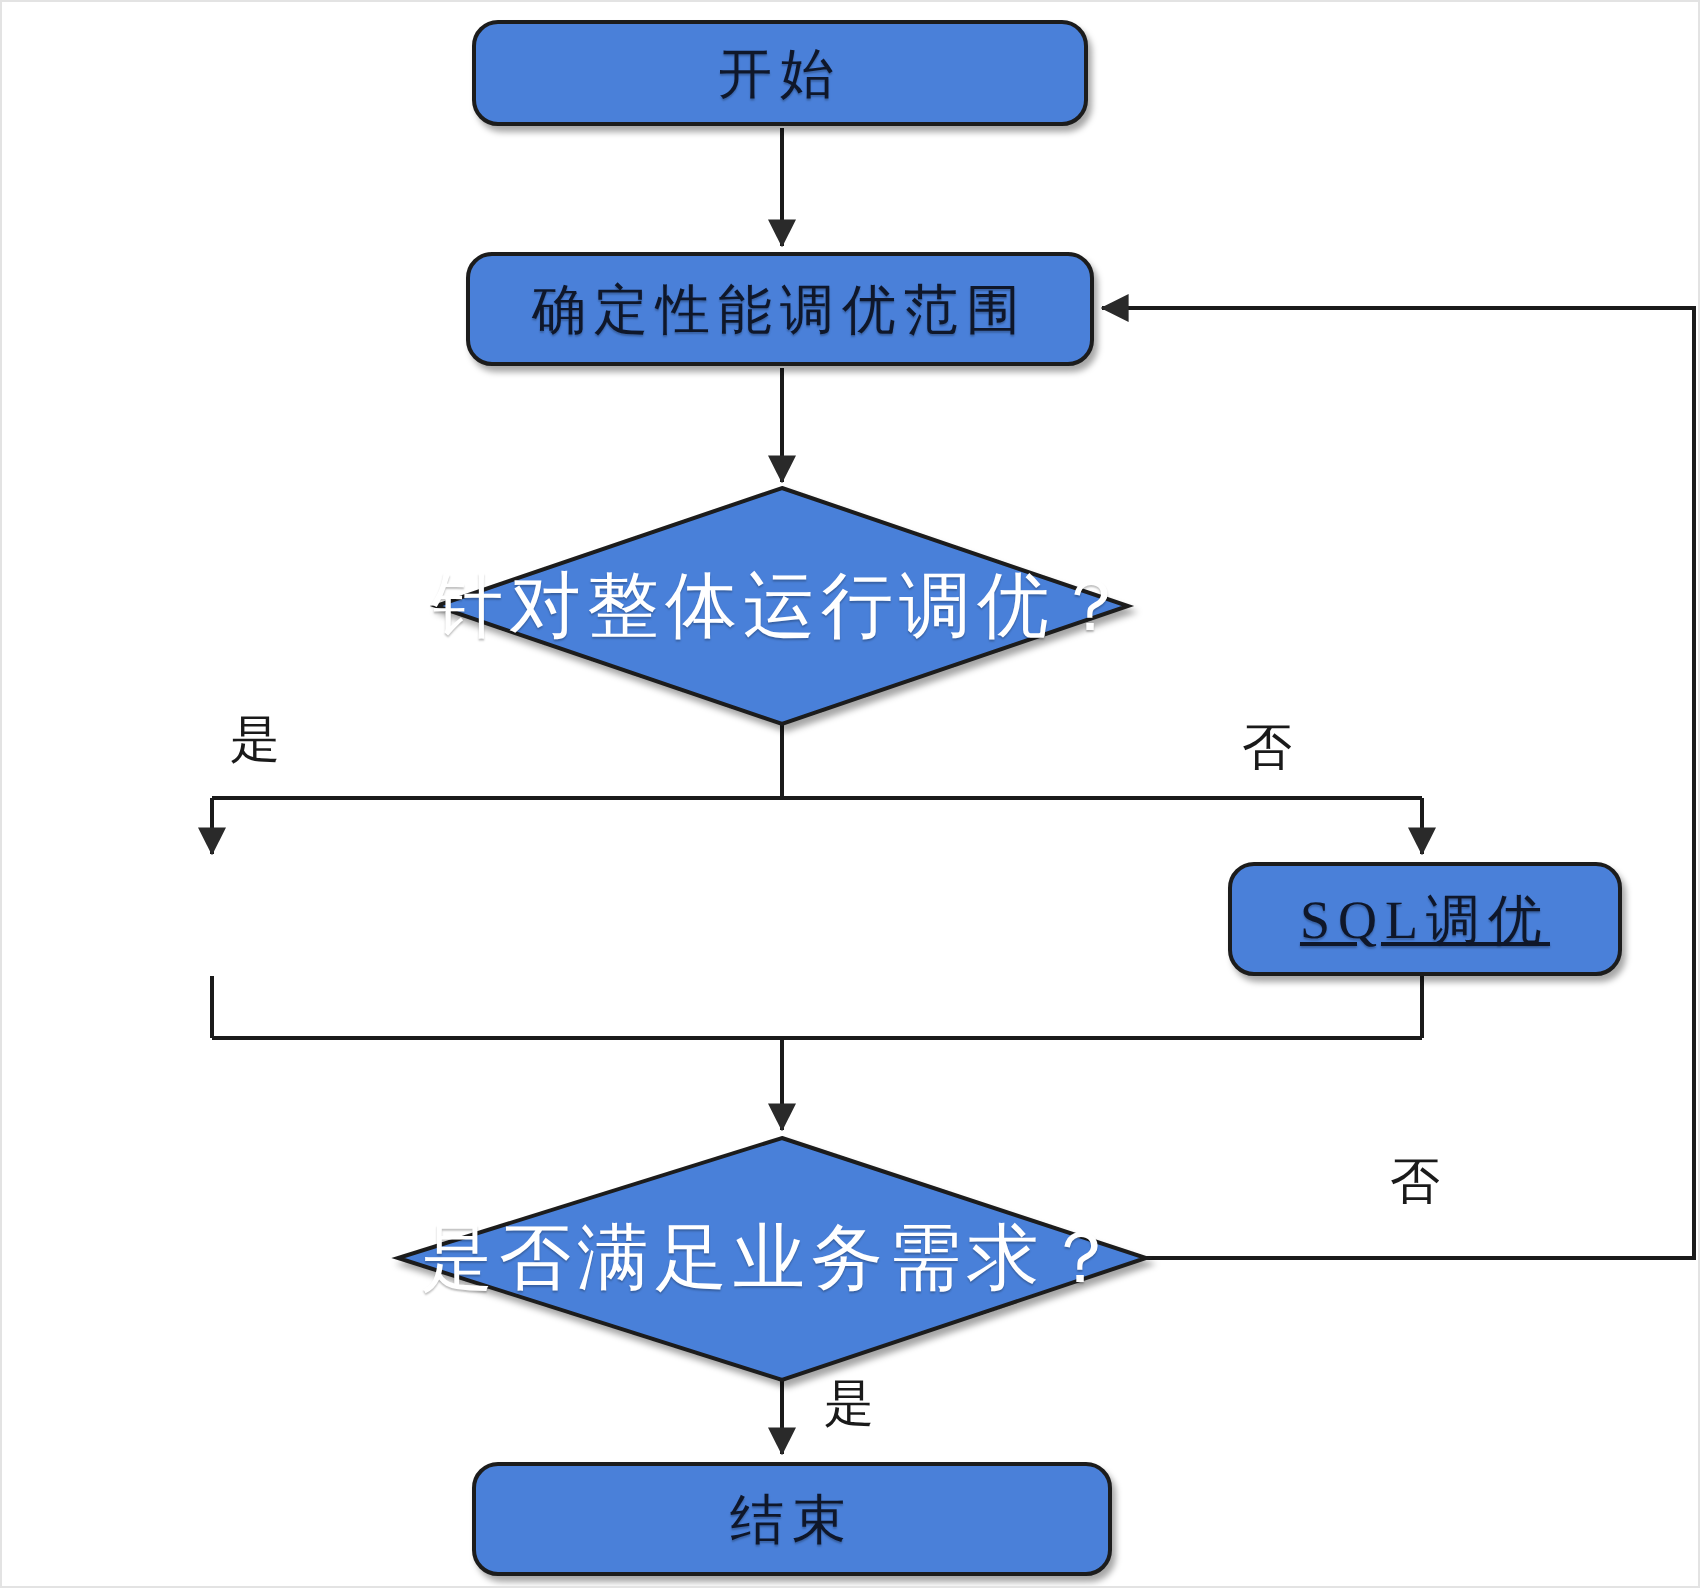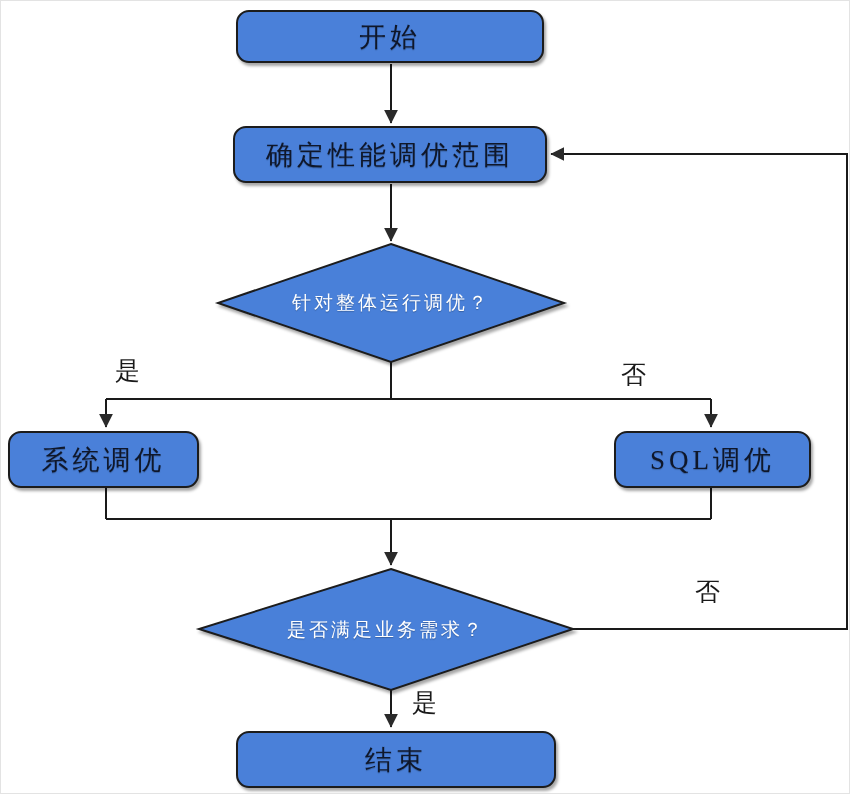--- a/index.html
+++ b/index.html
@@ -24,21 +24,21 @@
     font-size:27px;
     letter-spacing:4px;
     box-sizing:border-box;
     text-shadow:0 1px 1px rgba(0,0,0,0.25);
     white-space:nowrap;
   }
   .diamond-label{
     position:absolute;
     display:flex;align-items:center;justify-content:center;
     color:#ffffff;
-    font-size:19px;
+    font-size:36px;
     letter-spacing:3px;
     text-shadow:0 1px 1px rgba(0,0,0,0.25);
     pointer-events:none;
     white-space:nowrap;
   }
   .edge-label{
     position:absolute;
     color:#1a1a1a;
     font-size:25px;
     line-height:1;
@@ -80,23 +80,22 @@
 
     <polygon points="390,243 563,302 390,361 217,302" fill="#4a80d9" stroke="#1c1c1c" stroke-width="2" filter="url(#ds)"></polygon>
 
     <polygon points="390,568 572,628 390,689 198,628" fill="#4a80d9" stroke="#1c1c1c" stroke-width="2" filter="url(#ds)"></polygon>
   </svg>
 
   <div class="node" style="left:235px;top:9px;width:308px;height:53px;">开始</div>
 
   <div class="node" style="left:232px;top:125px;width:314px;height:57px;">确定性能调优范围</div>
 
-  <div class="node" style="left:7px;top:430px;width:191px;height:57px;">系统调优</div>
 
-  <div class="node" style="left:613px;top:430px;width:197px;height:57px;">SQL调优</div>
+  <div class="node" style="left:613px;top:430px;width:197px;height:57px;text-decoration:underline;">SQL调优</div>
 
   <div class="node" style="left:235px;top:730px;width:320px;height:57px;">结束</div>
 
   <div class="diamond-label" style="left:217px;top:243px;width:346px;height:118px;">针对整体运行调优？</div>
 
   <div class="diamond-label" style="left:198px;top:568px;width:374px;height:121px;">是否满足业务需求？</div>
 
   <div class="edge-label" style="left:114px;top:357px;">是</div>
 
   <div class="edge-label" style="left:620px;top:361px;">否</div>

